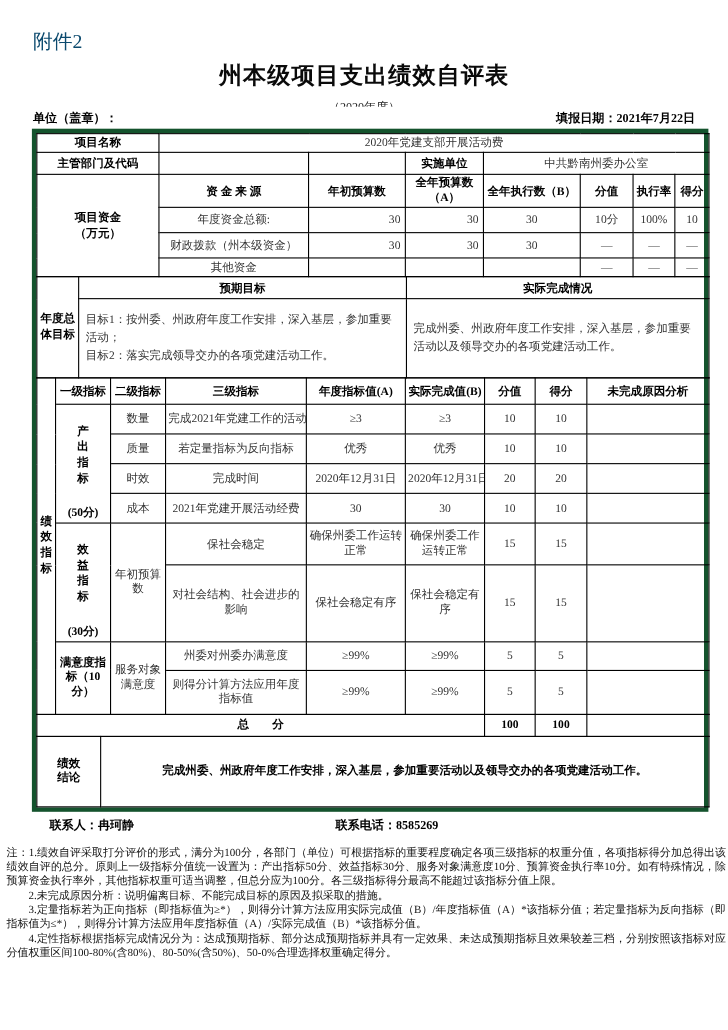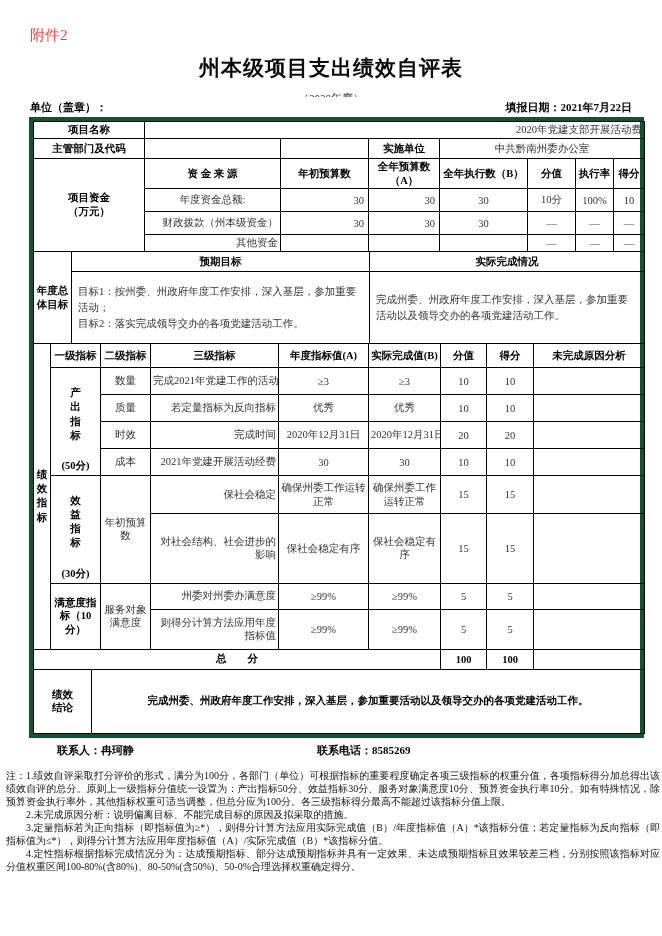--- a/index.html
+++ b/index.html
@@ -1,45 +1,45 @@
 <!DOCTYPE html>
 <html><head>
 <meta charset="utf-8">
 <style>
   * { margin:0; padding:0; box-sizing:border-box; }
   html,body { width:662px; height:936px; background:#ffffff; font-family:"Liberation Serif", serif; color:#000; }
   body { position:relative; overflow:hidden; }
 
-  .attachment { position:absolute; left:30px; top:26px; font-size:15px; color:#ef4444; }
+  .attachment { position:absolute; left:30px; top:26px; font-size:18px; color:#0c4a6e; }
   .title { position:absolute; left:0; top:54px; width:662px; text-align:center; font-size:21px; font-weight:bold; letter-spacing:1px; color:#0a0a0a; }
   .subtitle-wrap { position:absolute; left:0; top:88px; width:662px; height:9px; overflow:hidden; text-align:center; }
   .subtitle { font-size:11px; line-height:13px; color:#222; }
   .meta-row { position:absolute; left:30px; top:100px; width:602px; display:flex; justify-content:space-between; font-size:11px; font-weight:bold; }
 
   .doc { position:absolute; left:29px; top:117px; width:615px; }
   .doc-border { border:4px solid #14532d; }
   table { border-collapse:collapse; table-layout:fixed; width:611px; }
   table + table { margin-top:-1px; }
   td { border:1px solid #000; font-size:10.5px; color:#1c1c1c; text-align:center; vertical-align:middle; padding:1px 2px; overflow:hidden; }
   .hd { font-weight:bold; color:#000; }
-  .left { text-align:right; }
+  .left { text-align:center; }
   .right { text-align:right; padding-right:4px; }
   .pre { white-space:pre; }
   .preline { white-space:pre-line; }
   .nowrap { white-space:nowrap; }
   .vcell { padding:2px 0; }
   .vtext { width:14px; margin:16px auto; word-break:break-all; line-height:1.35; }
   .vtext3 { width:36px; margin:0 auto; word-break:break-all; line-height:1.3; }
   .vtext2 { width:26px; margin:16px auto; word-break:break-all; line-height:1.3; }
   .wrapcell { word-break:break-all; line-height:1.3; }
   .goal-text { text-align:left; padding:4px 6px; line-height:1.5; vertical-align:middle; }
   .dash { color:#555; }
   .num { color:#333; }
   .contact { margin-top:5px; display:flex; font-size:11px; font-weight:bold; }
-  .contact .c1 { margin-left:28px; width:260px; }
+  .contact .c1 { margin-left:16px; width:260px; }
   .contact .c2 { }
   .notes { margin:11px 0 0 -23px; width:654px; font-size:10px; line-height:13px; color:#111; text-align:justify; }
   .notes p.ind { text-indent:20px; }
 </style>
 </head>
 <body>
 
 <div class="attachment">附件2</div>
 <div class="title">州本级项目支出绩效自评表</div>
 <div class="subtitle-wrap"><span class="subtitle">（2020年度）</span></div>

